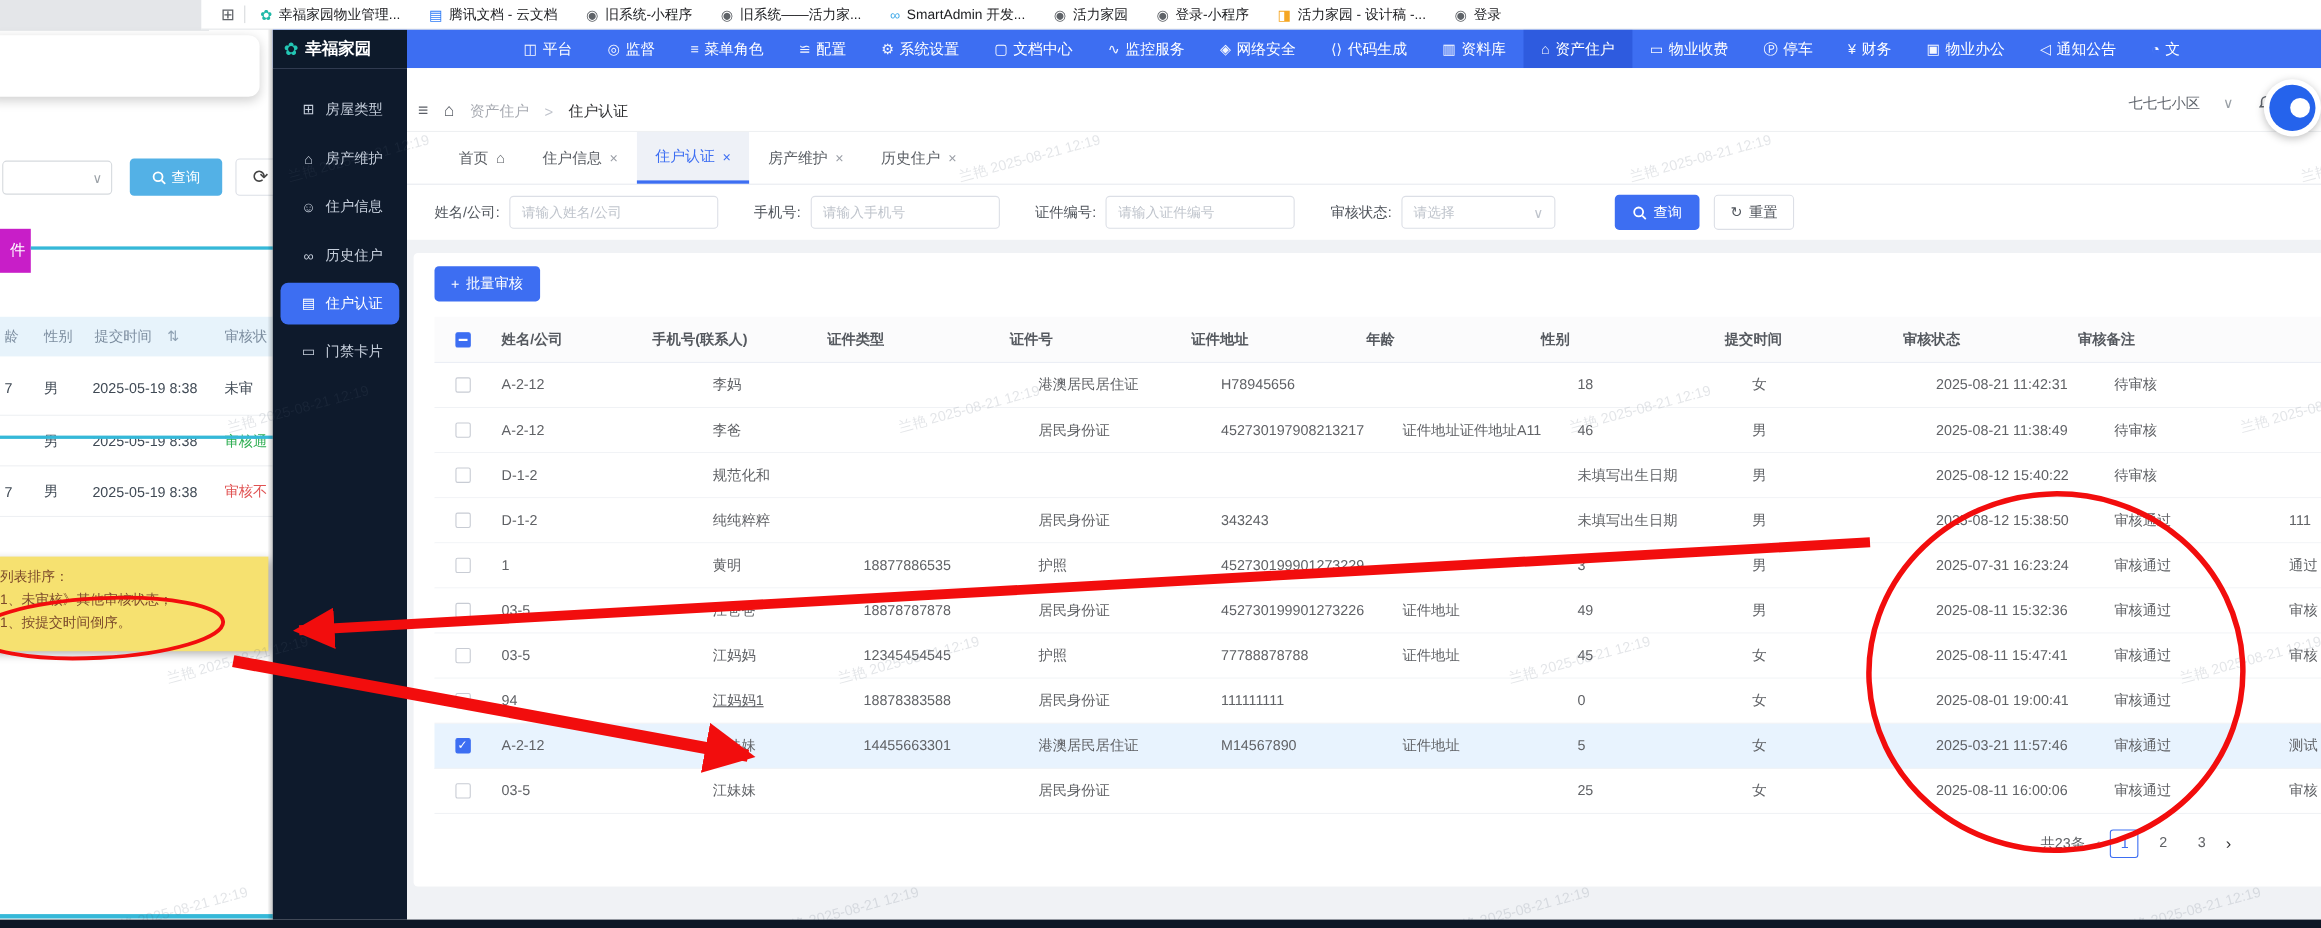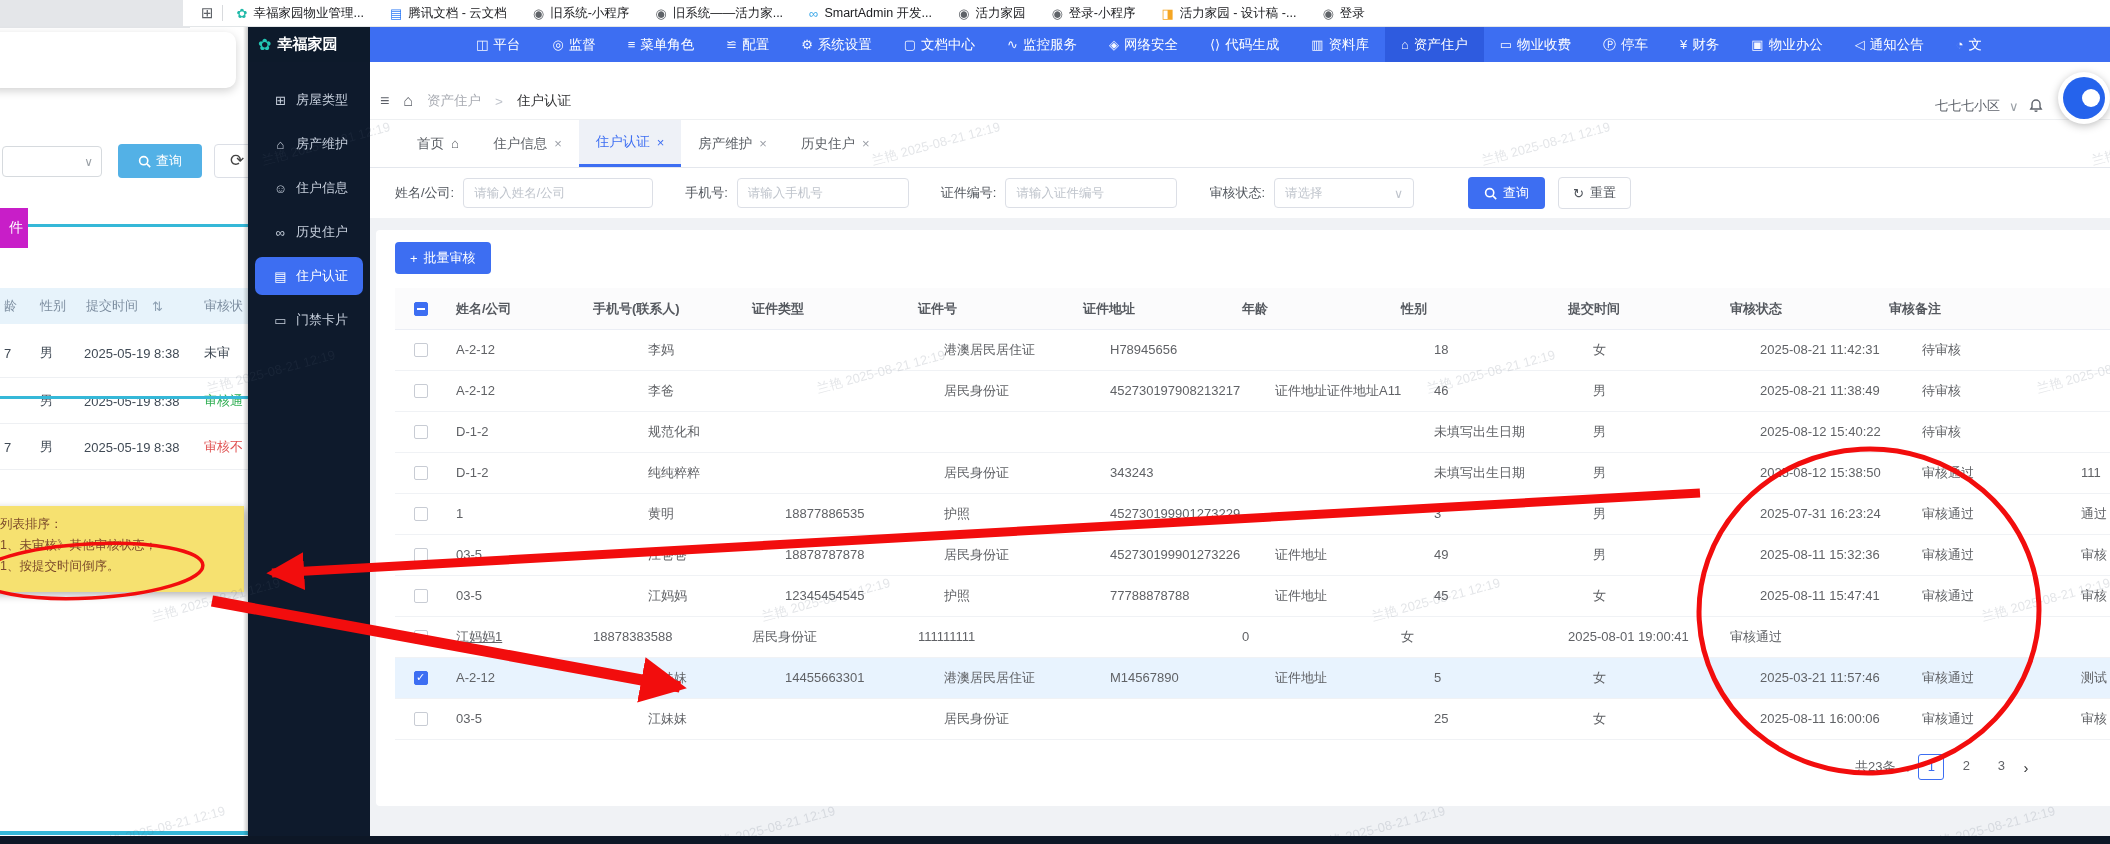--- a/index.html
+++ b/index.html
@@ -48,21 +48,21 @@
   .sb-ic{font-size:13px;width:15px;text-align:center;}
 
   
   .main{position:absolute;left:370px;top:62px;width:1740px;height:774px;background:#f0f2f5;z-index:2;}
   .crumb-row{position:absolute;left:0;top:0;width:1740px;height:58px;background:#fff;border-bottom:1px solid #eef0f2;}
   .crumb-left{position:absolute;left:10px;bottom:9px;display:flex;align-items:center;gap:14px;font-size:13.5px;}
   .ic-btn{color:#5a5e66;font-size:16px;}
   .crumb-dim{color:#a8abb2;}
   .crumb-sep{color:#c0c4cc;}
   .crumb-cur{color:#303133;}
-  .crumb-right{position:absolute;left:1565px;bottom:4px;display:flex;align-items:center;gap:9px;font-size:13px;color:#5f646c;}
+  .crumb-right{position:absolute;left:1565px;bottom:16px;display:flex;align-items:center;gap:21px;font-size:13px;color:#5f646c;}
   .circle-widget{position:absolute;left:2058px;top:72px;width:52px;height:52px;border-radius:50%;background:#fff;box-shadow:0 2px 8px rgba(0,0,0,.25);z-index:3;}
   .circle-widget::before{content:"";position:absolute;left:5px;top:5px;width:42px;height:42px;border-radius:50%;background:#2563ec;}
   .circle-widget::after{content:"";position:absolute;left:24px;top:17px;width:18px;height:18px;border-radius:50%;background:#fff;}
 
   .tab-row{position:absolute;left:0;top:58px;width:1740px;height:48px;background:#fff;border-bottom:1px solid #e4e7ed;display:flex;align-items:stretch;padding-left:30px;}
   .tab{display:flex;align-items:center;gap:7px;padding:0 17px;font-size:13.5px;color:#5c6066;white-space:nowrap;}
   .tab .x{color:#9a9ea6;font-size:13px;}
   .tab.active{background:#eef1f7;color:#3d6ef2;border-bottom:3px solid #3d6ef2;}
   .tab.active .x{color:#3d6ef2;}
 
@@ -517,20 +517,21 @@
               <div class="cell" style="width: 159px;">45</div>
               <div class="cell" style="width: 167px;">女</div>
               <div class="cell" style="width: 162px;">2025-08-11 15:47:41</div>
               <div class="cell" style="width: 159px;">审核通过</div>
               <div class="cell" style="width: 150px;">审核</div>
             </div>
             <div class="trow">
               <div class="ckcell" style="width: 51px;">
                 <div class="ckbox"></div>
               </div>
+              <div class="cell" style="width: 192px;">94</div>
               <div class="cell" style="width: 137px; text-decoration: underline;">江妈妈1</div>
               <div class="cell" style="width: 159px;">18878383588</div>
               <div class="cell" style="width: 166px;">居民身份证</div>
               <div class="cell" style="width: 165px;">111111111</div>
               <div class="cell" style="width: 159px;"></div>
               <div class="cell" style="width: 159px;">0</div>
               <div class="cell" style="width: 167px;">女</div>
               <div class="cell" style="width: 162px;">2025-08-01 19:00:41</div>
               <div class="cell" style="width: 159px;">审核通过</div>
               <div class="cell" style="width: 150px;"></div>

